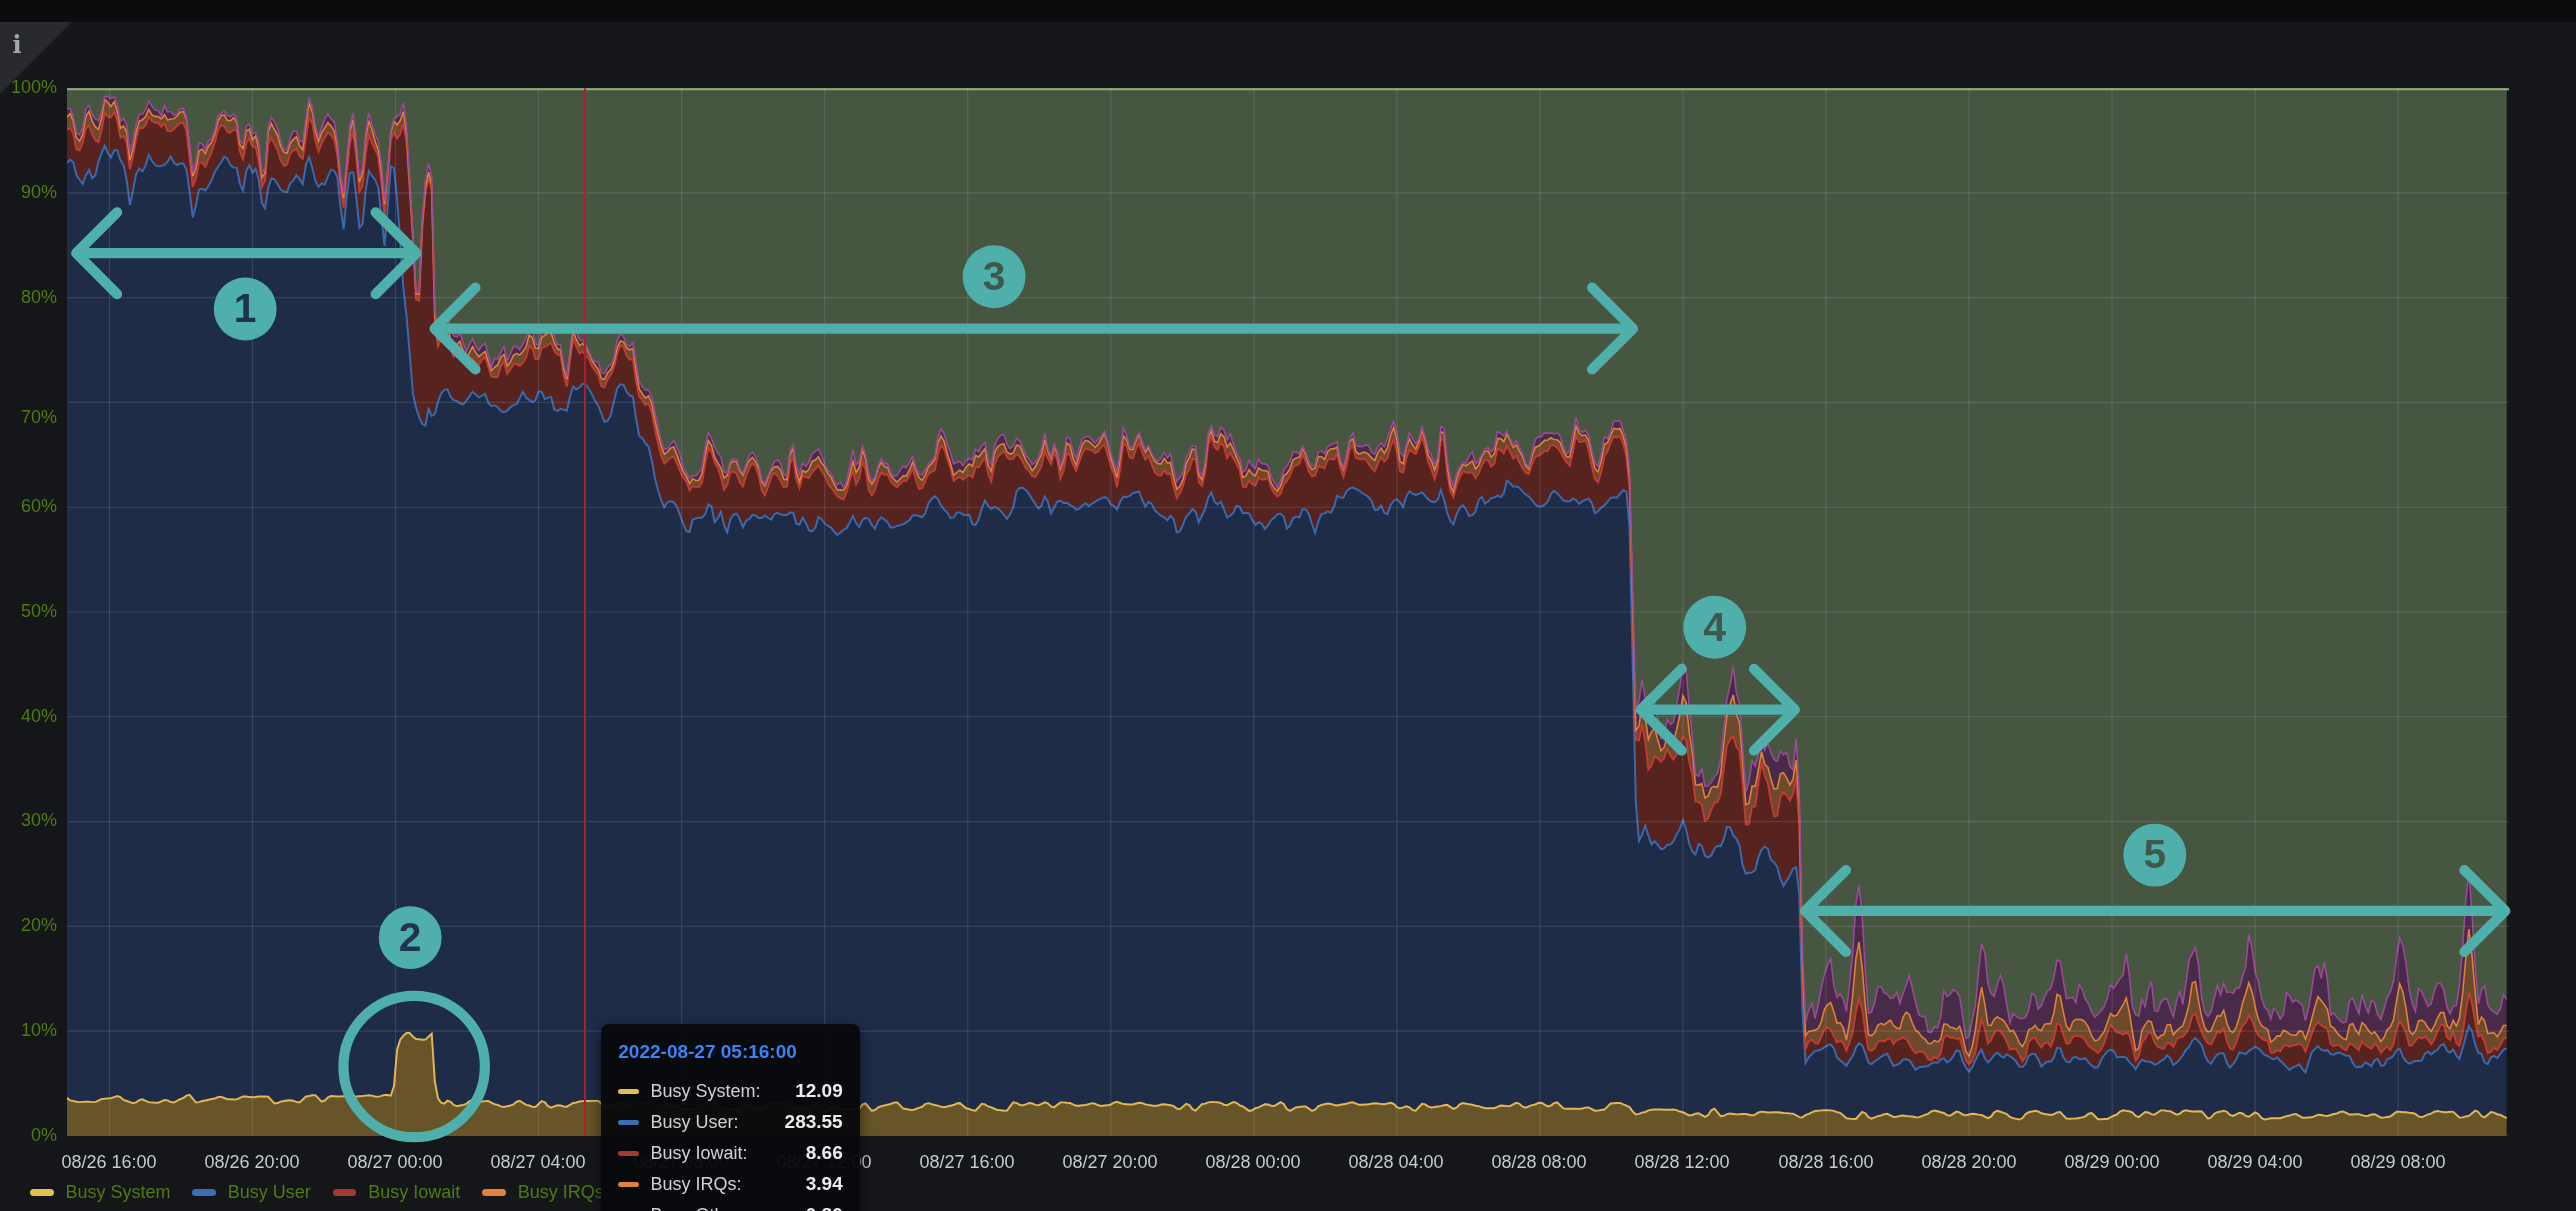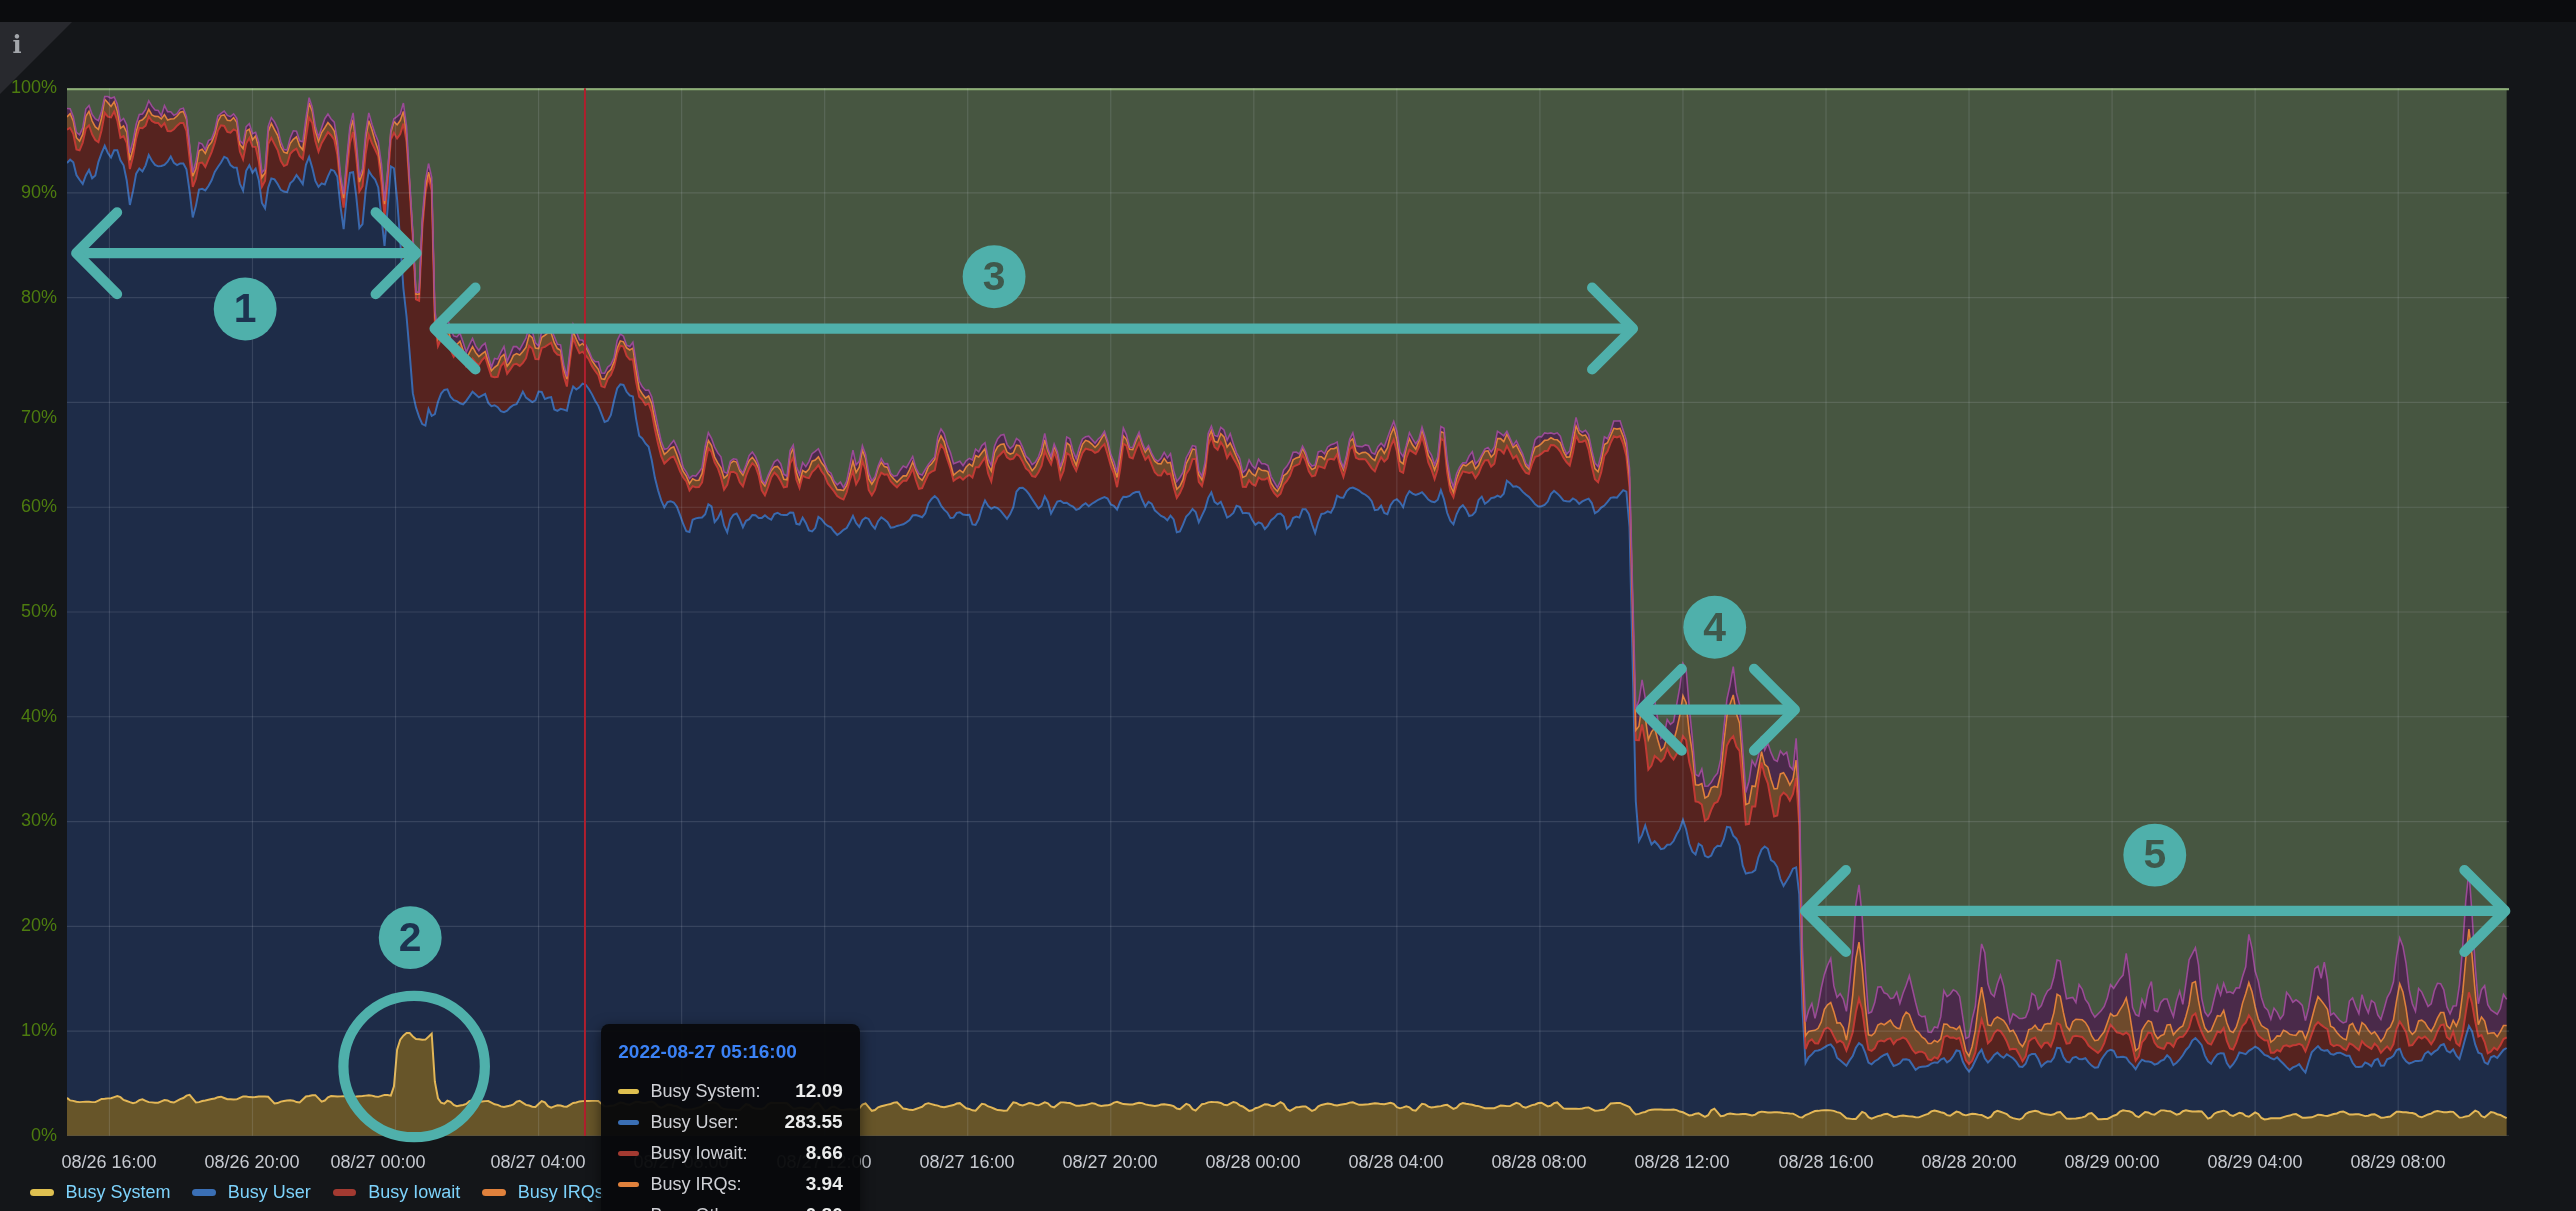--- a/index.html
+++ b/index.html
@@ -13,21 +13,21 @@
   .info-corner{position:absolute;left:0;top:22px;width:0;height:0;
        border-top:72px solid #28292e;border-right:72px solid transparent;}
   .info-i{position:absolute;left:12.6px;top:30px;font-family:"DejaVu Serif",serif;
        font-weight:700;font-size:24px;color:#a3a6ab;}
   #chart{position:absolute;left:67px;top:88px;}
   #overlay{position:absolute;left:0;top:0;pointer-events:none;}
   .ylab{position:absolute;width:57px;text-align:right;color:#4d7c0f;font-size:18px;left:0;}
   .xlab{position:absolute;transform:translateX(-50%);color:#c7cad1;font-size:18px;
        top:1152px;white-space:nowrap;}
   .legend{position:absolute;left:30px;top:1182px;display:flex;gap:22px;align-items:center;}
-  .legend-item{display:flex;align-items:center;gap:11.8px;color:#7dd3fc;font-size:18px;cursor:pointer;}
+  .legend-item{display:flex;align-items:center;gap:11.8px;color:#4d7c0f;font-size:18px;cursor:pointer;}
   .swatch{width:23.6px;height:7.9px;border-radius:3.9px;}
   .tooltip{position:absolute;left:601px;top:1024px;width:259px;box-sizing:border-box;
        background:rgba(8,9,11,0.96);border-radius:7.9px;padding:11px 17.3px 14px;
        box-shadow:0 4.7px 14px rgba(0,0,0,.55);color:#d0d1d6;}
   .tt-head{font-size:19px;font-weight:600;color:#3b82f6;margin:6.3px 0 12.6px;}
   .tt-row{display:flex;align-items:center;gap:11.8px;height:31px;font-size:18px;}
   .tt-sw{width:20.4px;height:5.5px;border-radius:3.1px;flex:none;}
   .tt-val{margin-left:auto;font-weight:700;font-size:19px;color:#eceded;}
 </style>
 </head>
@@ -93,21 +93,21 @@
       <div class="ylab" style="top: 601px;">50%</div>
       <div class="ylab" style="top: 706px;">40%</div>
       <div class="ylab" style="top: 810px;">30%</div>
       <div class="ylab" style="top: 915px;">20%</div>
       <div class="ylab" style="top: 1020px;">10%</div>
       <div class="ylab" style="top: 1125px;">0%</div>
     </div>
   <div id="xlabels">
       <div class="xlab" style="left: 109px;">08/26 16:00</div>
       <div class="xlab" style="left: 252px;">08/26 20:00</div>
-      <div class="xlab" style="left: 378px;">08/27 00:00</div>
+      <div class="xlab" style="left: 395px;">08/27 00:00</div>
       <div class="xlab" style="left: 538px;">08/27 04:00</div>
       <div class="xlab" style="left: 681px;">08/27 08:00</div>
       <div class="xlab" style="left: 824px;">08/27 12:00</div>
       <div class="xlab" style="left: 967px;">08/27 16:00</div>
       <div class="xlab" style="left: 1110px;">08/27 20:00</div>
       <div class="xlab" style="left: 1253px;">08/28 00:00</div>
       <div class="xlab" style="left: 1396px;">08/28 04:00</div>
       <div class="xlab" style="left: 1539px;">08/28 08:00</div>
       <div class="xlab" style="left: 1682px;">08/28 12:00</div>
       <div class="xlab" style="left: 1826px;">08/28 16:00</div>

